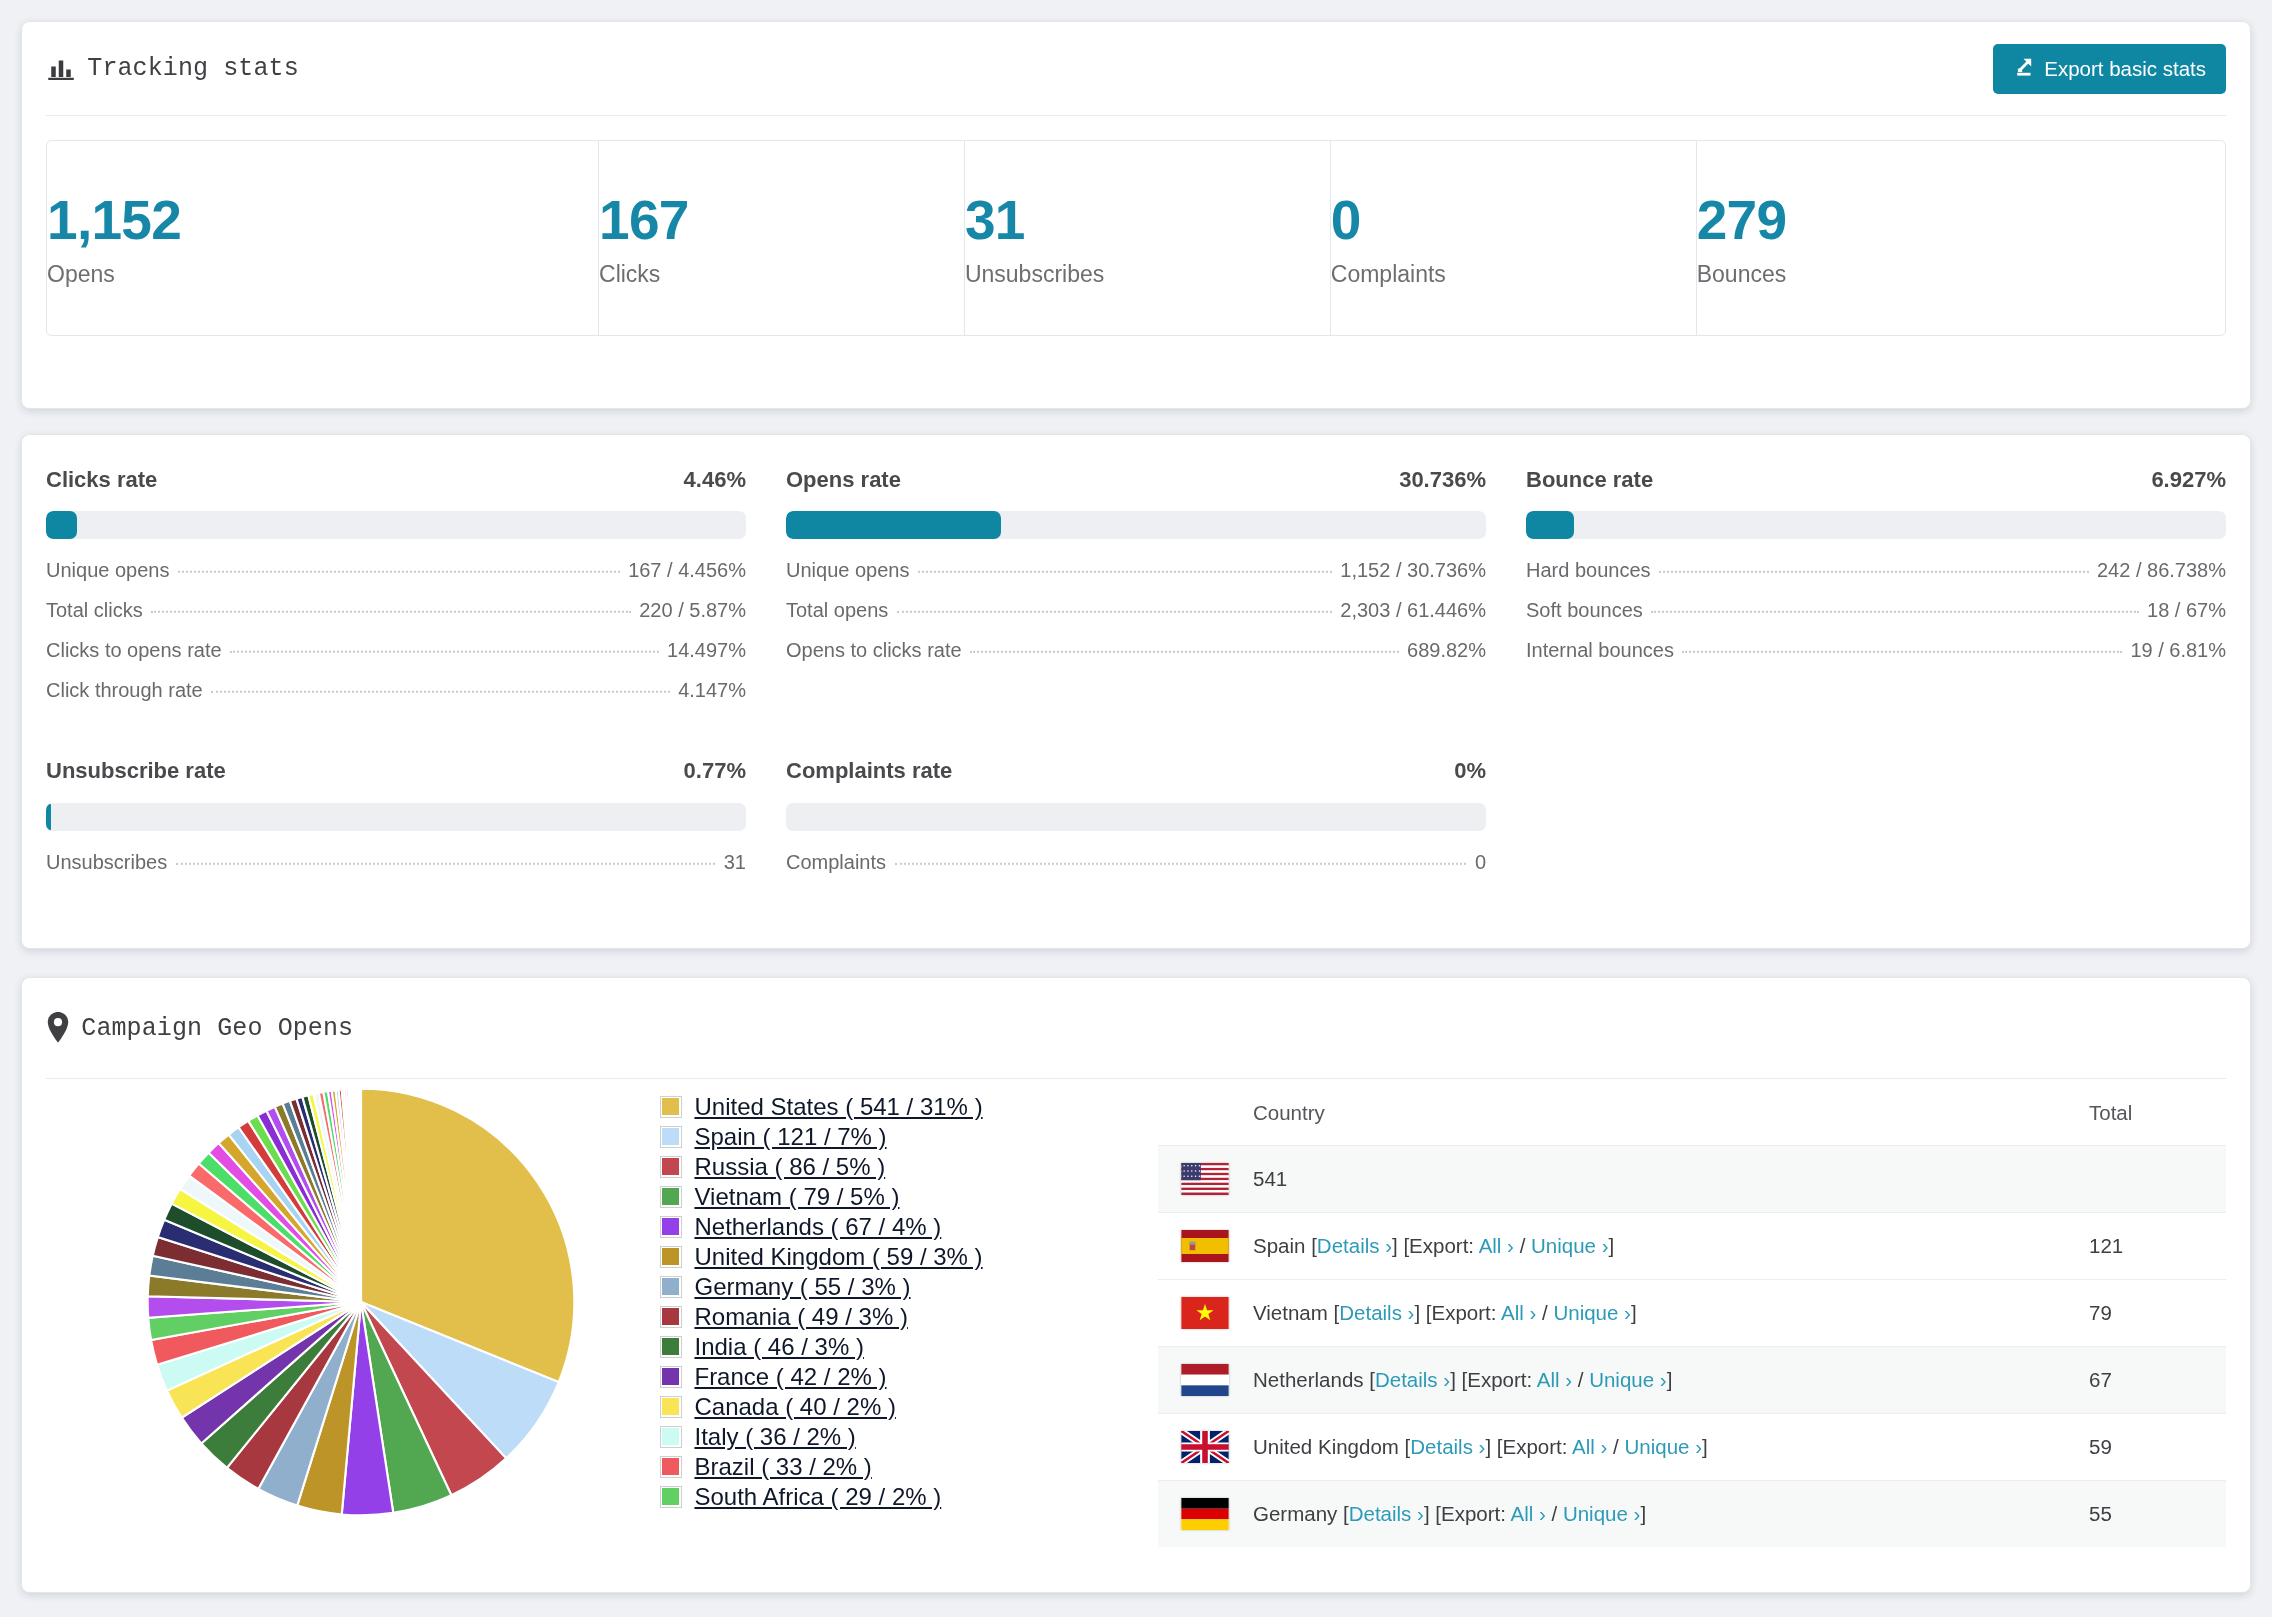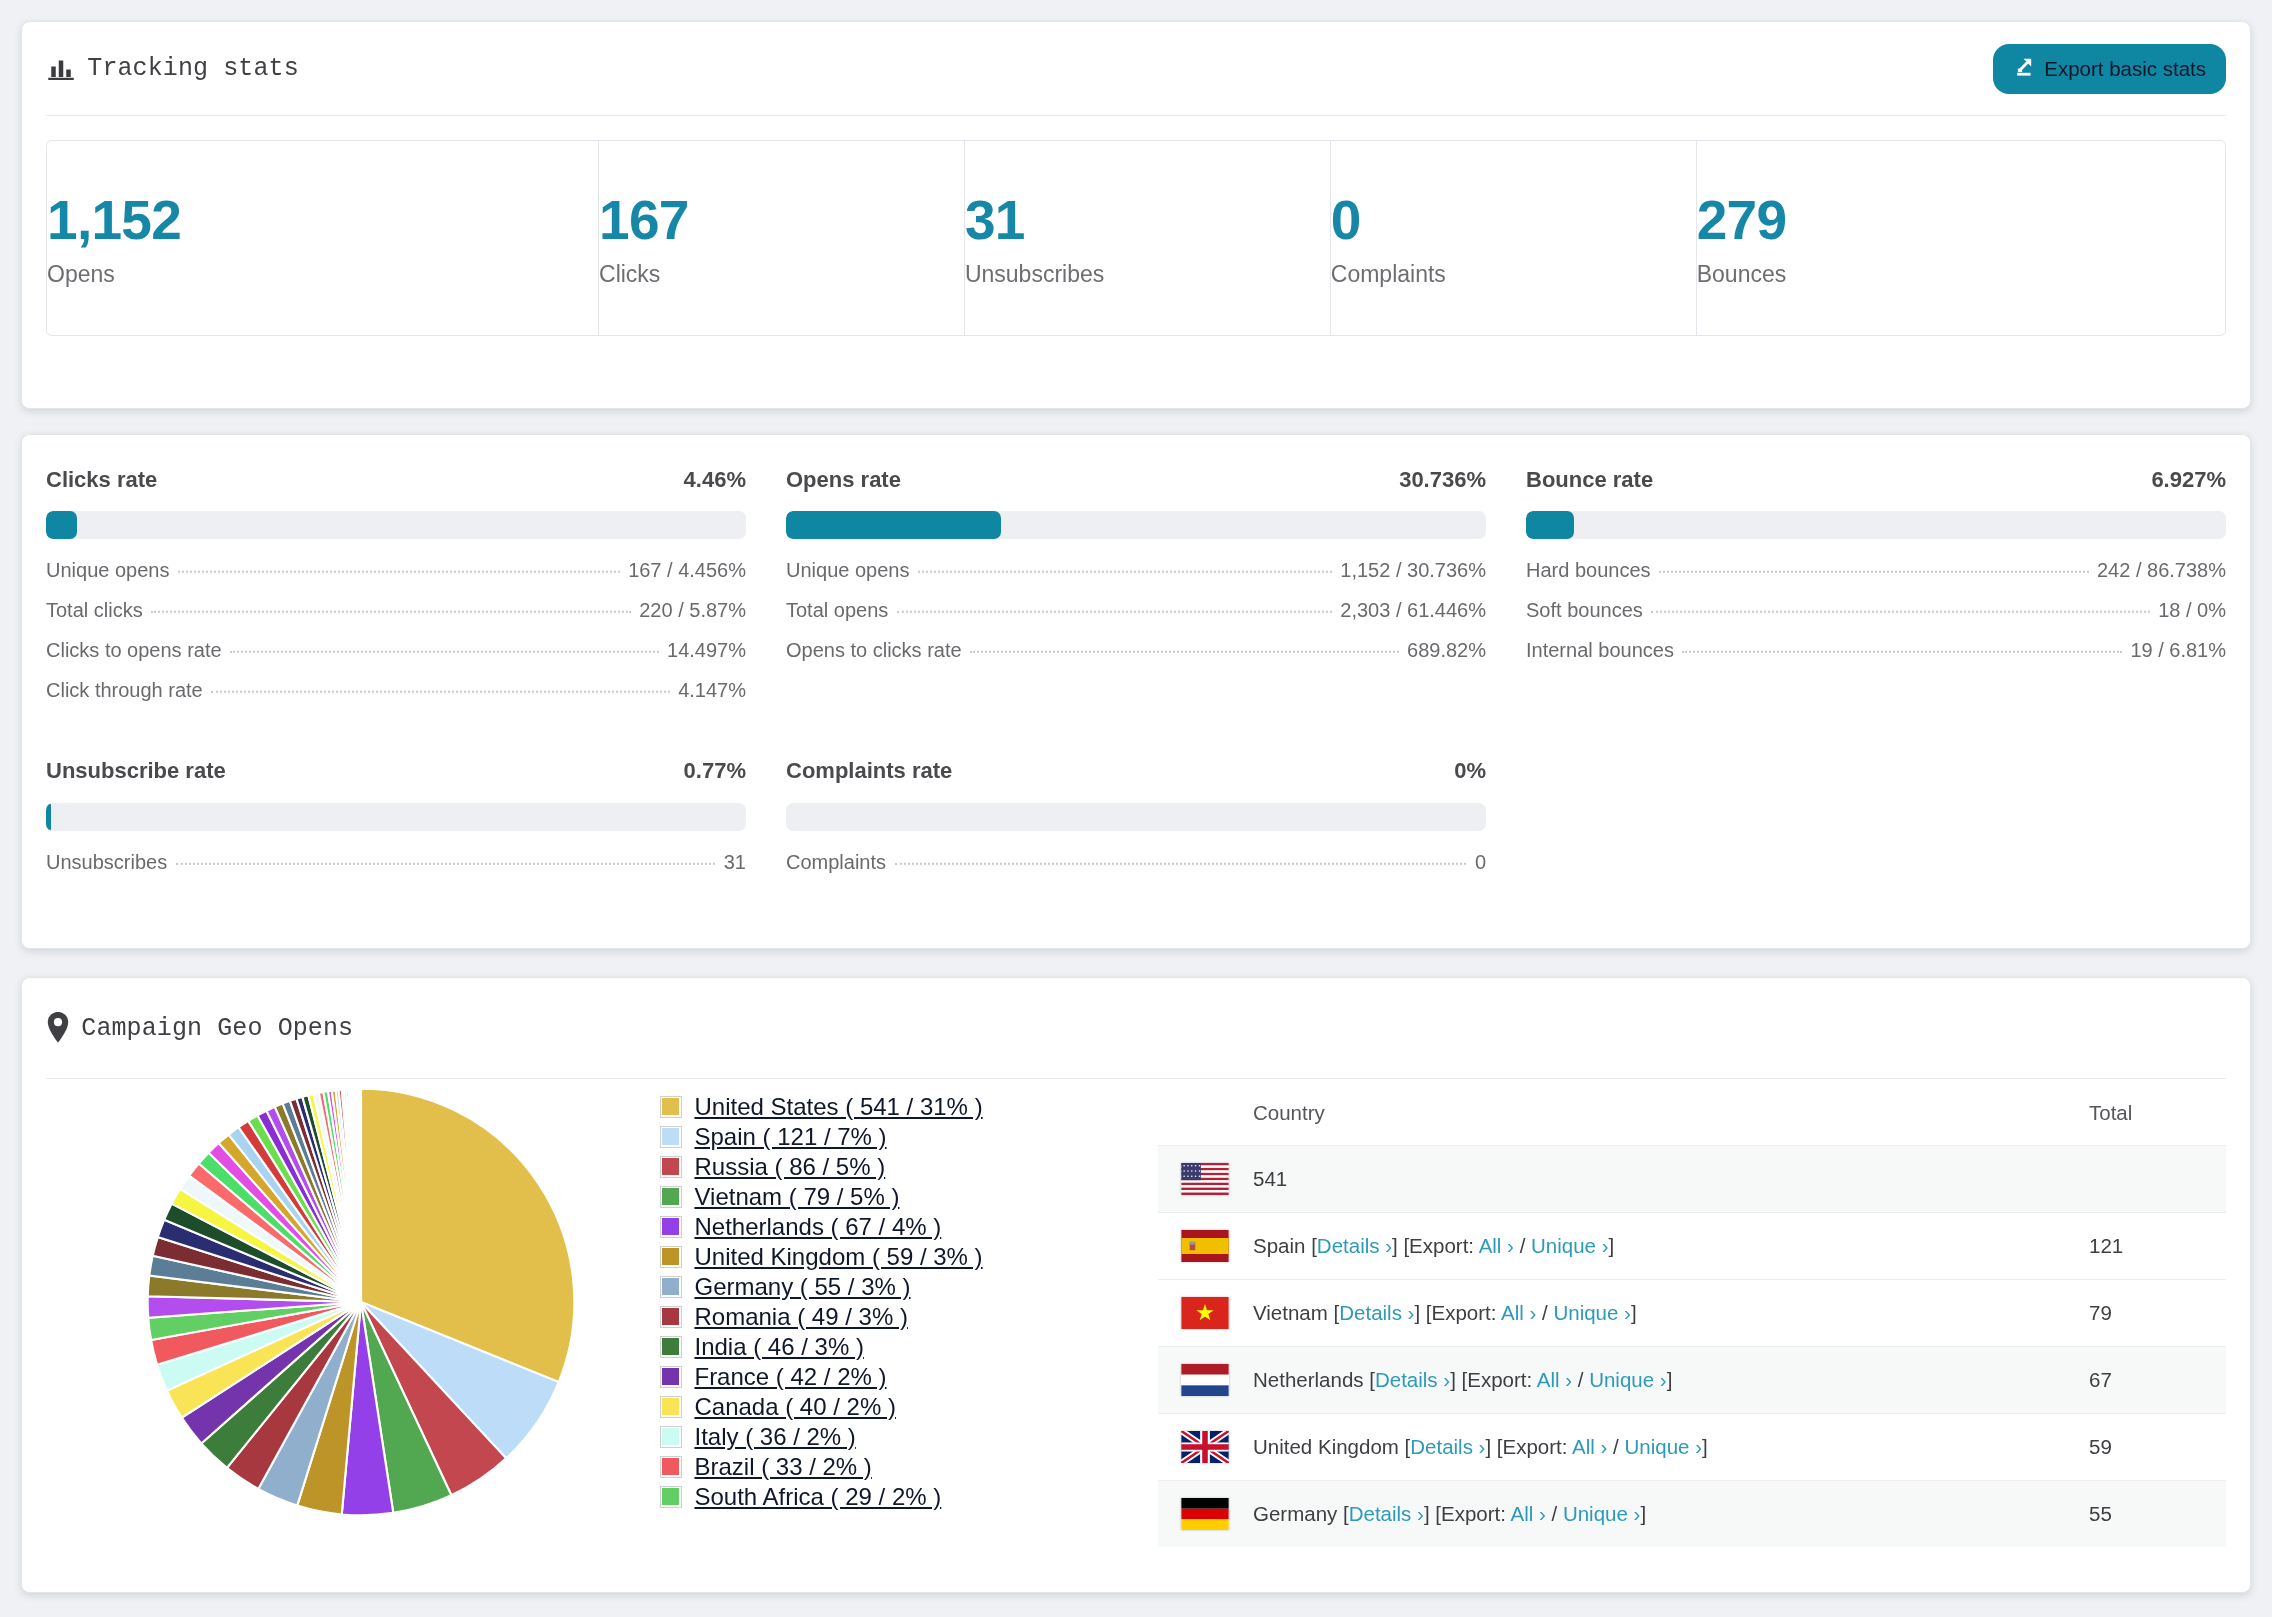--- a/index.html
+++ b/index.html
@@ -21,21 +21,21 @@
   
   #tracking-card{margin-top:21px;height:388px;padding:0 24px;}
   .card-head{
     height:93px;display:flex;align-items:center;justify-content:space-between;
     border-bottom:1.4px solid #e9eaee;
   }
   .card-head .head-left{display:flex;align-items:center;gap:11.3px;}
   .card-title{font-size:25px;color:#3f3f44;letter-spacing:0.1px;font-family:Liberation Mono, monospace;}
   .export-btn{
     display:flex;align-items:center;gap:10px;
-    background:#0f87a2;color:#0f172a;border:none;border-radius:16px;
+    background:#0f87a2;color:#ffffff;border:none;border-radius:5px;
     font-size:20.5px;font-family:inherit;padding:12px 20px;cursor:pointer;
   }
   #stats-row{
     margin-top:24px;height:196px;display:flex;
     border:1.4px solid #e3e6ea;border-radius:5.6px;box-sizing:border-box;
   }
   .stat-cell{
     display:flex;flex-direction:column;align-items:flex-start;justify-content:center;
     border-left:1.4px solid #e3e6ea;box-sizing:border-box;
   }
@@ -214,21 +214,21 @@
     <div class="rate-rows">
   <div class="rate-row">
     <span class="rlabel">Hard bounces</span>
     <span class="leader"></span>
     <span class="rvalue">242 / 86.738%</span>
   </div>
 
   <div class="rate-row">
     <span class="rlabel">Soft bounces</span>
     <span class="leader"></span>
-    <span class="rvalue">18 / 0%</span>
+    <span class="rvalue">18 / 67%</span>
   </div>
 
   <div class="rate-row">
     <span class="rlabel">Internal bounces</span>
     <span class="leader"></span>
     <span class="rvalue">19 / 6.81%</span>
   </div>
 </div>
   </div>
 

